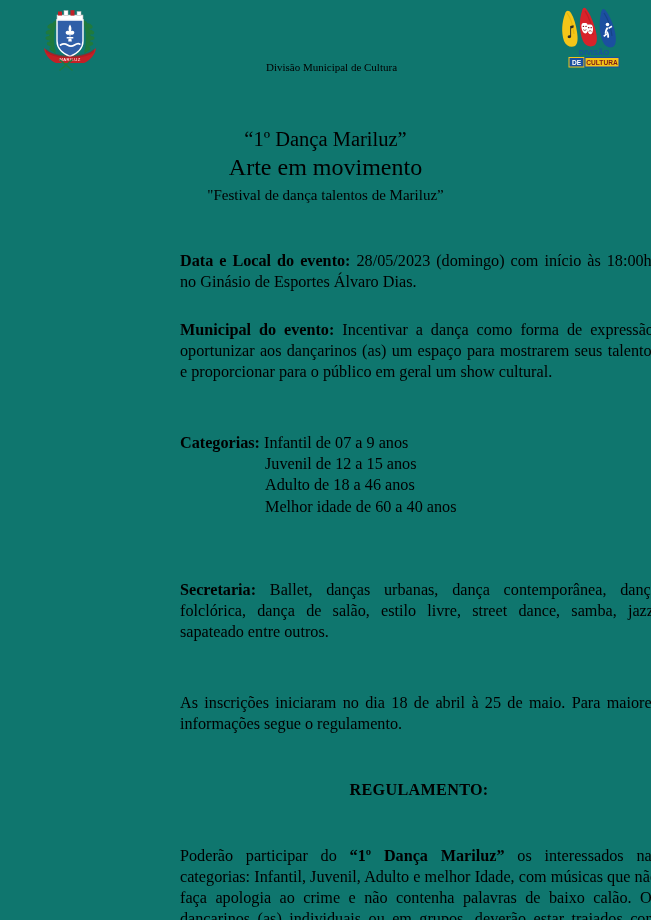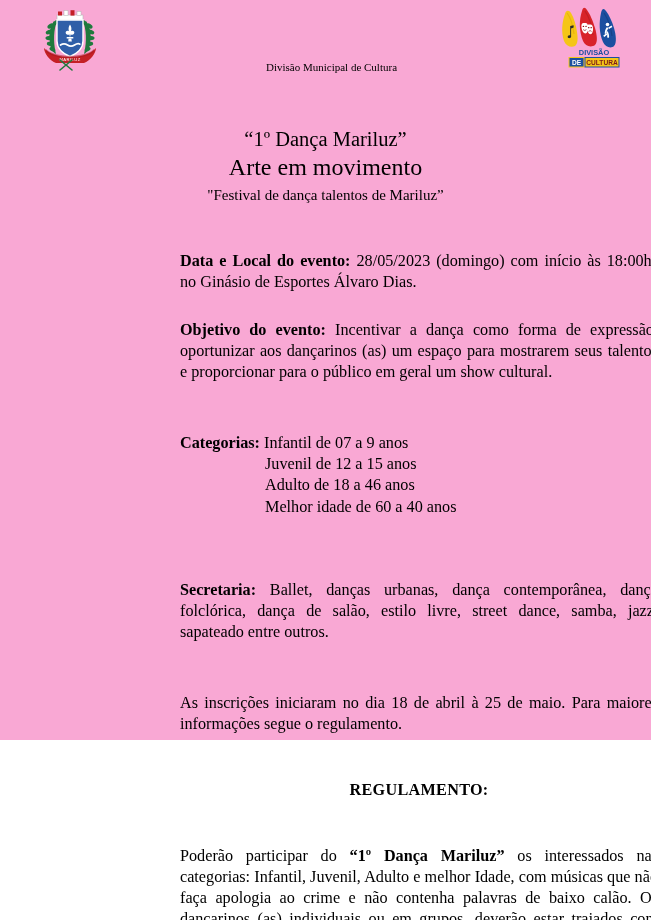--- a/index.html
+++ b/index.html
@@ -11,22 +11,22 @@
     height: 920px;
     background: #ffffff;
     font-family: "Liberation Serif", "DejaVu Serif", serif;
     color: #000000;
     overflow: hidden;
   }
 
   .page {
     position: relative;
     width: 651px;
-    height: 740px;
-    background: #f9a8d4;
+    height: 920px;
+    background: #0f766e;
   }
 
   
   .header {
     position: relative;
     height: 112px;
   }
 
   .crest {
     position: absolute;
@@ -253,21 +253,21 @@
 
     <div class="gap-xl"></div>
 
     <p class="para">
       <span class="lbl">Data e Local do evento:</span><span> 28/05/2023 (domingo) com início às 18:00hs no Ginásio de Esportes Álvaro Dias.</span>
     </p>
 
     <div class="gap-lg"></div>
 
     <p class="para">
-      <span class="lbl">Objetivo do evento:</span><span> Incentivar a dança como forma de expressão, oportunizar aos dançarinos (as) um espaço para mostrarem seus talentos e proporcionar para o público em geral um show cultural.</span>
+      <span class="lbl">Municipal do evento:</span><span> Incentivar a dança como forma de expressão, oportunizar aos dançarinos (as) um espaço para mostrarem seus talentos e proporcionar para o público em geral um show cultural.</span>
     </p>
 
     <div class="gap-xxl"></div>
 
     <div class="cat-block">
       <div class="cat-first">
         <span class="lbl">Categorias:</span>
         <span>Infantil de 07 a 9 anos</span>
       </div>
       <div class="cat-rest">

